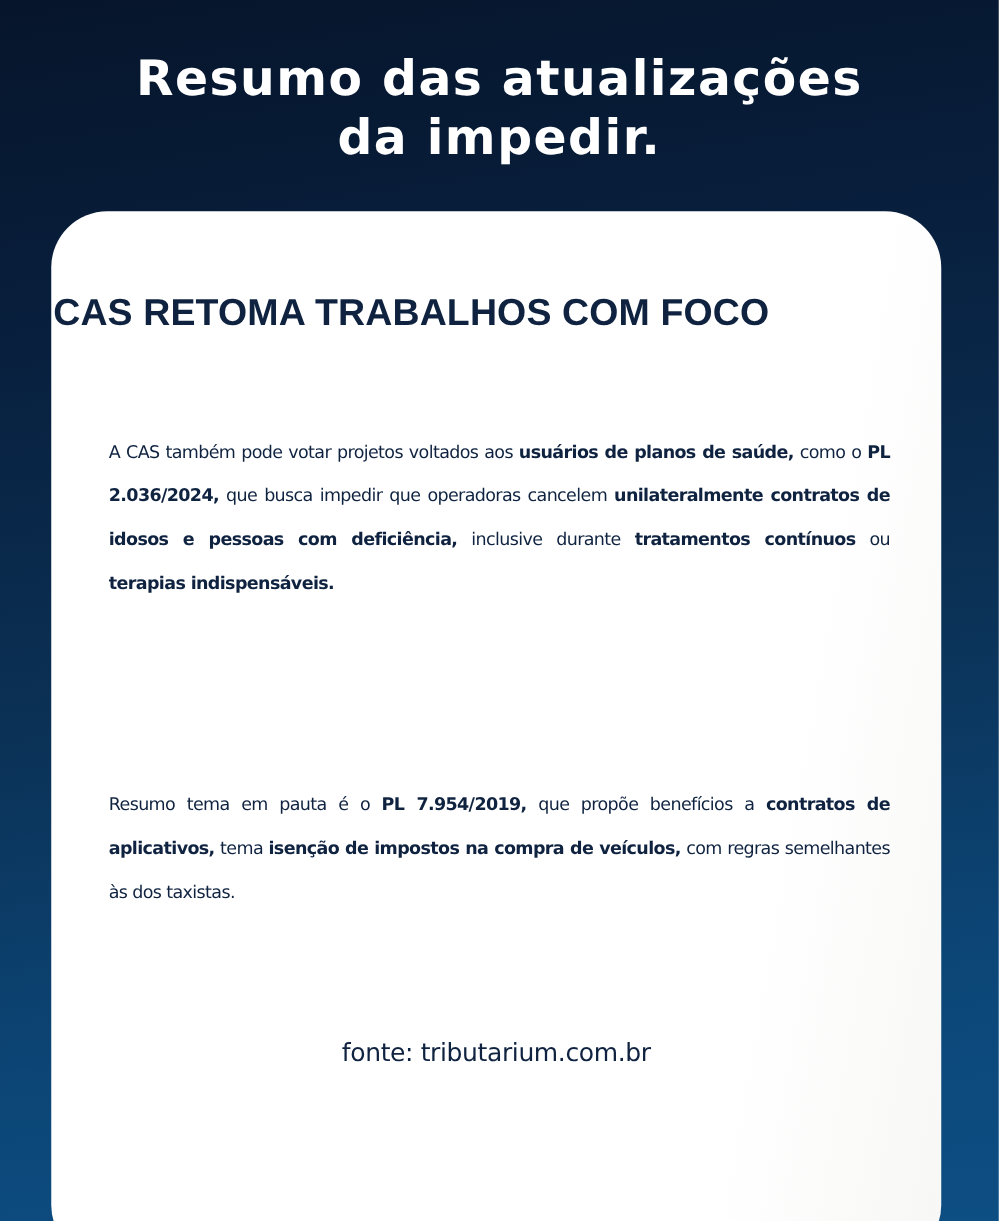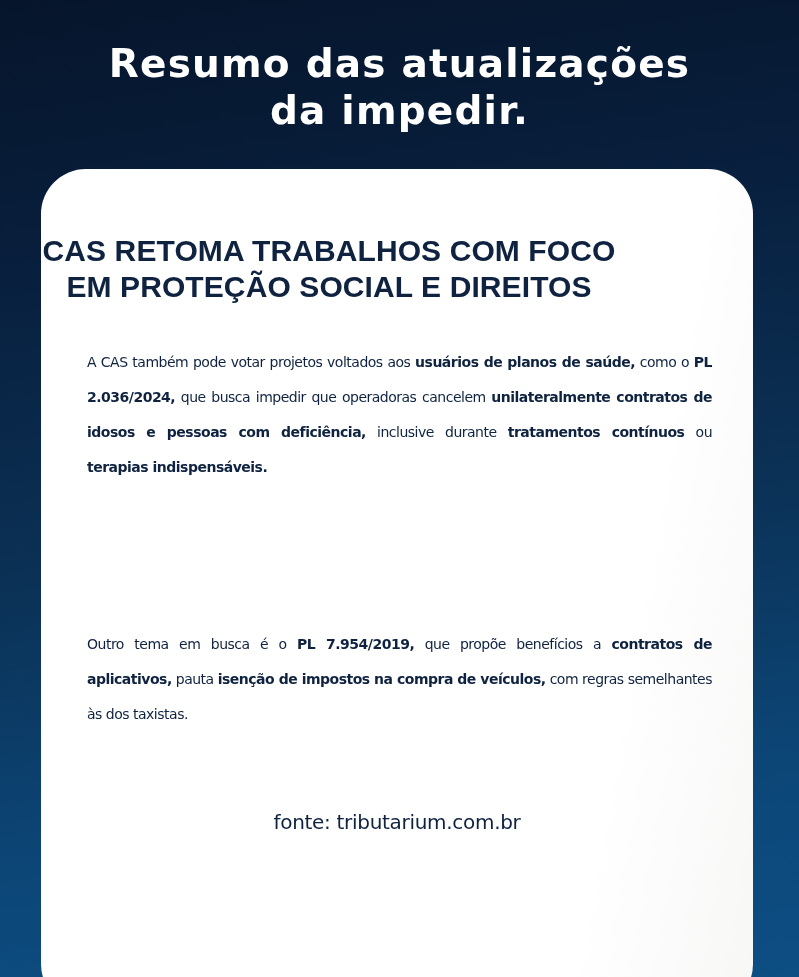--- a/index.html
+++ b/index.html
@@ -62,42 +62,41 @@
       letter-spacing: -0.5px;
     }
     .para b {
       font-weight: bold;
     }
     .para-1 { top: 176px; }
     .para-2 { top: 458px; }
     .source {
       position: absolute;
       left: 0;
-      top: 638px;
+      top: 658px;
       width: 712px;
       text-align: center;
       color: #0f2340;
       font-family: "DejaVu Sans", sans-serif;
       font-size: 20px;
       line-height: 30px;
       letter-spacing: -0.3px;
     }
   </style>
 </head>
 <body>
 
 <div class="header-title">
   <div>Resumo das atualizações</div>
   <div>da impedir.</div>
 </div>
 
 <div class="card">
   <div class="card-title">
     <div>CAS RETOMA TRABALHOS COM FOCO</div>
-    <div>EM PROTEÇÃO SOCIAL E DIREITOS</div>
   </div>
 
   <p class="para para-1" style="margin:0;"><span>A CAS também pode votar projetos voltados aos </span><b>usuários de planos de saúde,</b><span> como o </span><b>PL 2.036/2024,</b><span> que busca impedir que operadoras cancelem </span><b>unilateralmente contratos de idosos e pessoas com deficiência,</b><span> inclusive durante </span><b>tratamentos contínuos</b><span> ou </span><b>terapias indispensáveis.</b></p>
 
-  <p class="para para-2" style="margin:0;"><span>Outro tema em busca é o </span><b>PL 7.954/2019,</b><span> que propõe benefícios a </span><b>contratos de aplicativos,</b><span> pauta </span><b>isenção de impostos na compra de veículos,</b><span> com regras semelhantes às dos taxistas.</span></p>
+  <p class="para para-2" style="margin:0;"><span>Resumo tema em pauta é o </span><b>PL 7.954/2019,</b><span> que propõe benefícios a </span><b>contratos de aplicativos,</b><span> tema </span><b>isenção de impostos na compra de veículos,</b><span> com regras semelhantes às dos taxistas.</span></p>
 
   <div class="source">fonte: tributarium.com.br</div>
 </div>
 
 </body></html>

